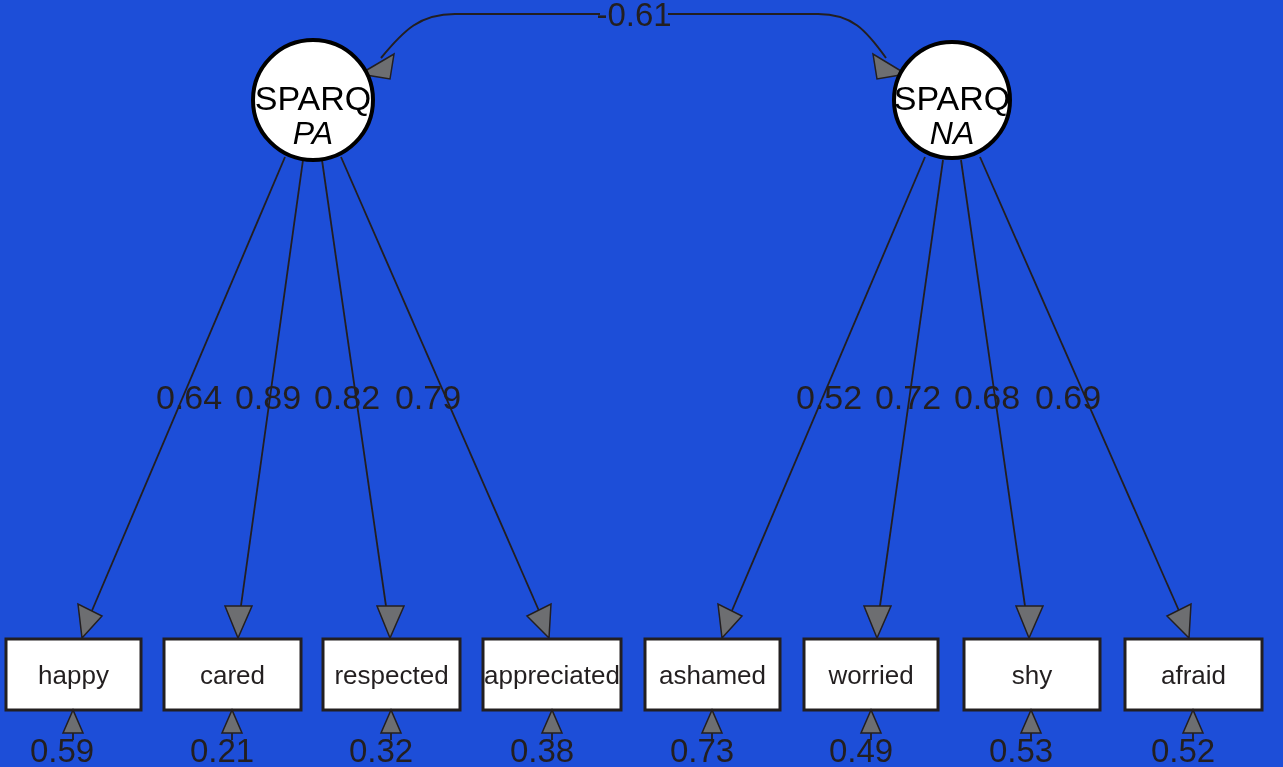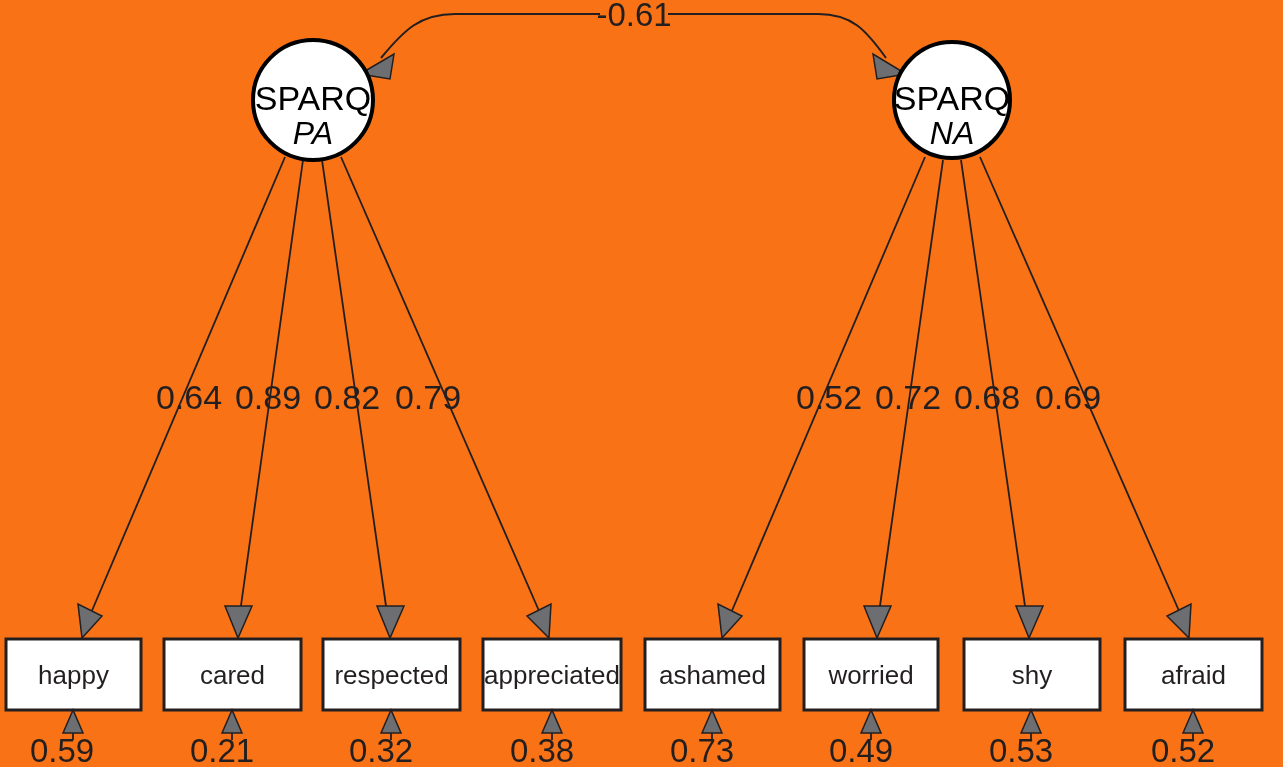--- a/index.html
+++ b/index.html
@@ -4,21 +4,21 @@
 <style>
   html, body {
     margin: 0;
     padding: 0;
     background: #ffffff;
   }
   #diagram-root {
     position: relative;
     width: 1283px;
     height: 767px;
-    background: #f97316;
+    background: #1d4ed8;
     font-family: "Liberation Sans", sans-serif;
     overflow: hidden;
   }
   svg#sem-svg {
     position: absolute;
     top: 0;
     left: 0;
     width: 1283px;
     height: 767px;
     display: block;

